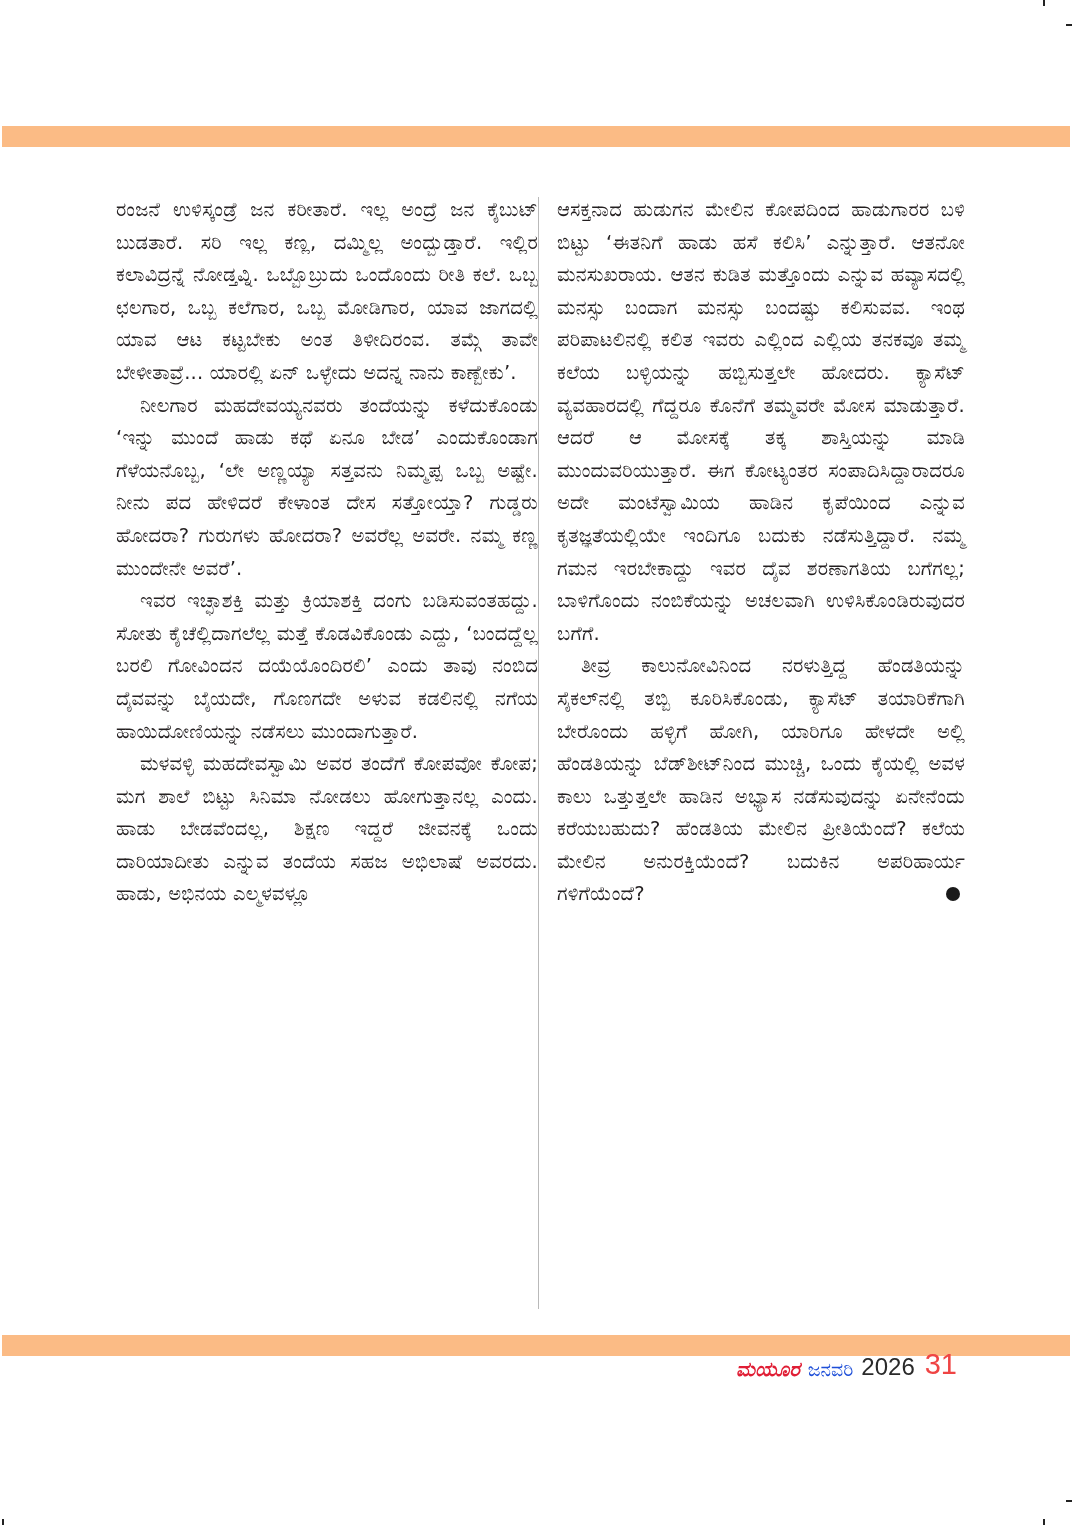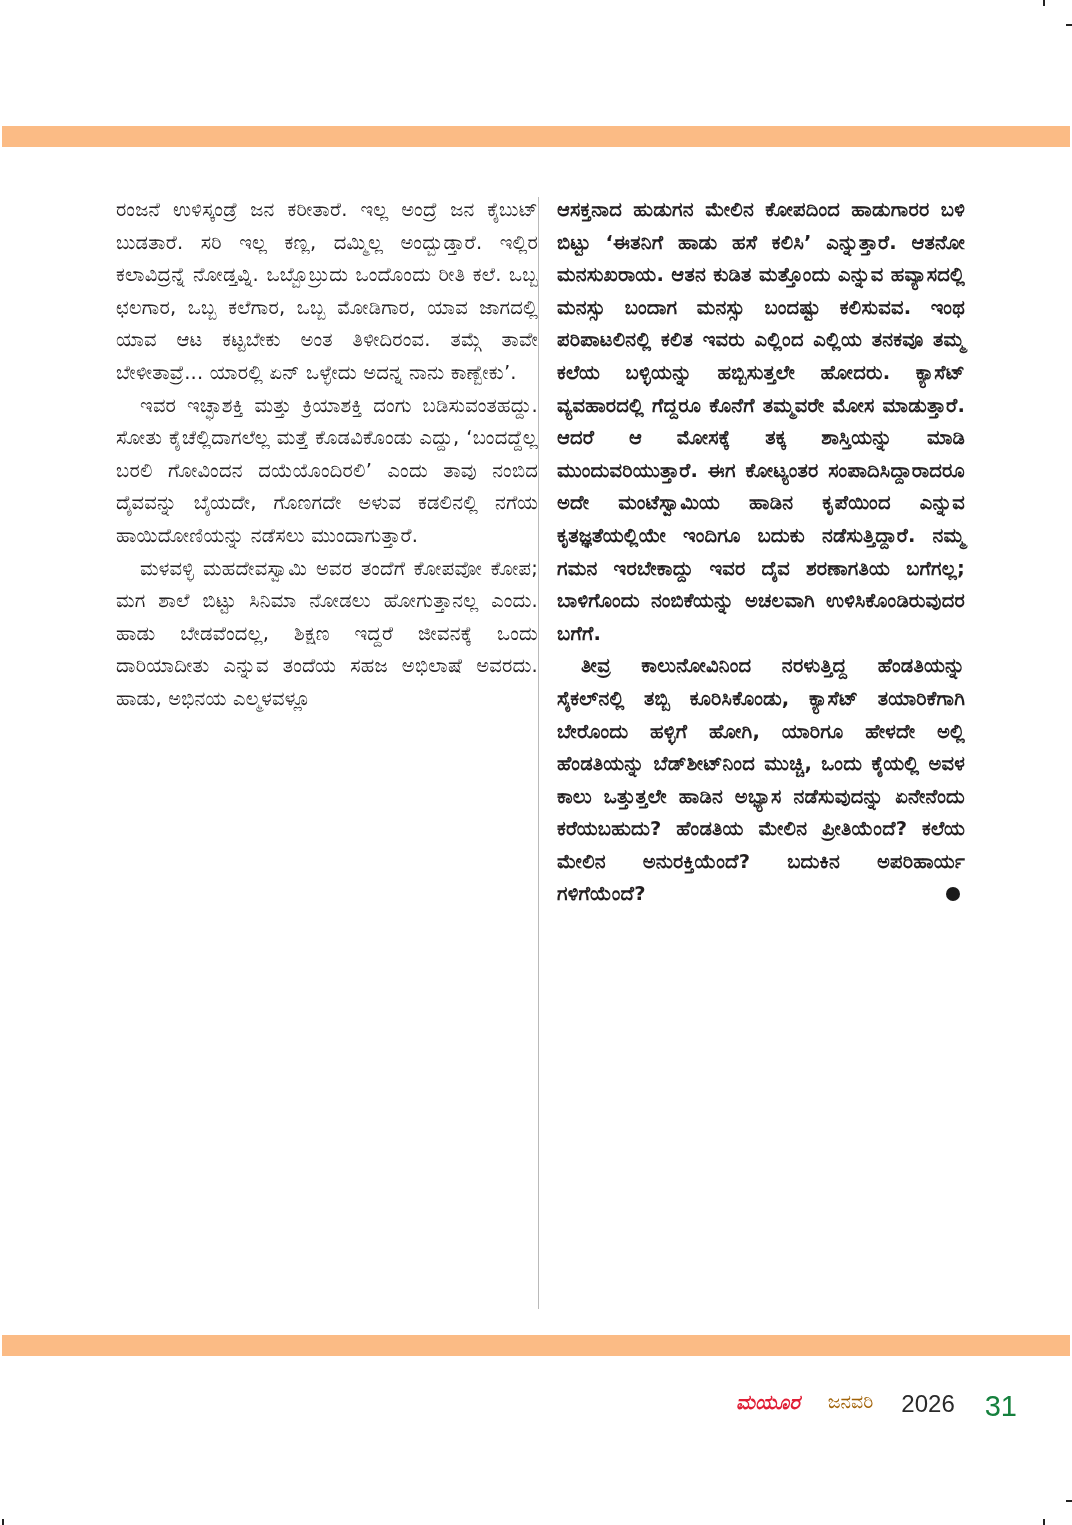--- a/index.html
+++ b/index.html
@@ -38,21 +38,21 @@
     .column {
       position: absolute;
       top: 194px;
       width: 422px;
       font-size: 19.5px;
       line-height: 32.6px;
       text-align: justify;
       letter-spacing: 0.2px;
     }
     .col-left { left: 116px; }
-    .col-right { left: 557px; width: 408px; font-weight: bold; }
+    .col-right { left: 557px; width: 408px; }
 
     .column p {
       margin: 0;
       text-indent: 0;
     }
     .column p.indent {
       text-indent: 24px;
     }
     .divider {
       position: absolute;
@@ -68,63 +68,64 @@
       height: 14px;
       border-radius: 50%;
       background: #1a1a1a;
       float: right;
       margin-top: 9px;
       margin-right: 5px;
     }
 
     .footer {
       position: absolute;
-      top: 1390px;
+      top: 1341px;
       left: 736px;
       height: 40px;
       display: flex;
-      align-items: flex-start;
-      gap: 28px;
+      align-items: flex-end;
+      gap: 8px;
       white-space: nowrap;
     }
     .footer .brand {
       color: #e01e35;
       font-weight: bold;
       font-size: 20px;
       font-style: italic;
     }
     .footer .month {
       font-size: 19px;
-      color: #a16207;
+      color: #1d4ed8;
     }
     .footer .year {
       font-size: 24px;
       color: #2a2a2a;
       font-family: "Liberation Sans", sans-serif;
     }
     .footer .page-num {
       font-size: 29px;
-      color: #15803d;
+      color: #ef4444;
       font-family: "Liberation Sans", sans-serif;
       margin-left: 2px;
     }
   </style>
 </head>
 <body>
 
 <div class="stripe top"></div>
 
 <div class="crop-mark cm-tr-v"></div>
 <div class="crop-mark cm-tr-h"></div>
 <div class="crop-mark cm-bl-v"></div>
 <div class="crop-mark cm-br-h"></div>
 <div class="crop-mark cm-br-v"></div>
 
 <div class="column col-left">
   <p>ರಂಜನೆ ಉಳಿಸ್ಕಂಡ್ರೆ ಜನ ಕರೀತಾರೆ. ಇಲ್ಲ ಅಂದ್ರೆ ಜನ ಕೈಬುಟ್ ಬುಡತಾರೆ. ಸರಿ ಇಲ್ಲ ಕಣ್ಲ, ದಮ್ಮಿಲ್ಲ ಅಂದ್ಬುಡ್ತಾರೆ. ಇಲ್ಲಿರ ಕಲಾವಿದ್ರನ್ನೆ ನೋಡ್ತವ್ನಿ. ಒಬ್ಬೊಬ್ರುದು ಒಂದೊಂದು ರೀತಿ ಕಲೆ. ಒಬ್ಬ ಛಲಗಾರ, ಒಬ್ಬ ಕಲೆಗಾರ, ಒಬ್ಬ ಮೋಡಿಗಾರ, ಯಾವ ಜಾಗದಲ್ಲಿ ಯಾವ ಆಟ ಕಟ್ಟಬೇಕು ಅಂತ ತಿಳೀದಿರಂವ. ತಮ್ಗೆ ತಾವೇ ಬೇಳೀತಾವ್ರೆ... ಯಾರಲ್ಲಿ ಏನ್ ಒಳ್ಳೇದು ಅದನ್ನ ನಾನು ಕಾಣ್ಬೇಕು’.</p>
+  <p class="indent">ನೀಲಗಾರ ಮಹದೇವಯ್ಯನವರು ತಂದೆಯನ್ನು ಕಳೆದುಕೊಂಡು ‘ಇನ್ನು ಮುಂದೆ ಹಾಡು ಕಥೆ ಏನೂ ಬೇಡ’ ಎಂದುಕೊಂಡಾಗ ಗೆಳೆಯನೊಬ್ಬ, ‘ಲೇ ಅಣ್ಣಯ್ಯಾ ಸತ್ತವನು ನಿಮ್ಮಪ್ಪ ಒಬ್ಬ ಅಷ್ಟೇ. ನೀನು ಪದ ಹೇಳಿದರೆ ಕೇಳಾಂತ ದೇಸ ಸತ್ತೋಯ್ತಾ? ಗುಡ್ಡರು ಹೋದರಾ? ಗುರುಗಳು ಹೋದರಾ? ಅವರೆಲ್ಲ ಅವರೇ. ನಮ್ಮ ಕಣ್ಣ ಮುಂದೇನೇ ಅವರೆ’.</p>
   <p class="indent">ಇವರ ಇಚ್ಛಾಶಕ್ತಿ ಮತ್ತು ಕ್ರಿಯಾಶಕ್ತಿ ದಂಗು ಬಡಿಸುವಂತಹದ್ದು. ಸೋತು ಕೈಚೆಲ್ಲಿದಾಗಲೆಲ್ಲ ಮತ್ತೆ ಕೊಡವಿಕೊಂಡು ಎದ್ದು, ‘ಬಂದದ್ದೆಲ್ಲ ಬರಲಿ ಗೋವಿಂದನ ದಯೆಯೊಂದಿರಲಿ’ ಎಂದು ತಾವು ನಂಬಿದ ದೈವವನ್ನು ಬೈಯದೇ, ಗೊಣಗದೇ ಅಳುವ ಕಡಲಿನಲ್ಲಿ ನಗೆಯ ಹಾಯಿದೋಣಿಯನ್ನು ನಡೆಸಲು ಮುಂದಾಗುತ್ತಾರೆ.</p>
   <p class="indent">ಮಳವಳ್ಳಿ ಮಹದೇವಸ್ವಾಮಿ ಅವರ ತಂದೆಗೆ ಕೋಪವೋ ಕೋಪ; ಮಗ ಶಾಲೆ ಬಿಟ್ಟು ಸಿನಿಮಾ ನೋಡಲು ಹೋಗುತ್ತಾನಲ್ಲ ಎಂದು. ಹಾಡು ಬೇಡವೆಂದಲ್ಲ, ಶಿಕ್ಷಣ ಇದ್ದರೆ ಜೀವನಕ್ಕೆ ಒಂದು ದಾರಿಯಾದೀತು ಎನ್ನುವ ತಂದೆಯ ಸಹಜ ಅಭಿಲಾಷೆ ಅವರದು. ಹಾಡು, ಅಭಿನಯ ಎಲ್ಮಳವಳ್ಲೂ</p>
 </div>
 
 <div class="divider"></div>
 
 <div class="column col-right">
   <p>ಆಸಕ್ತನಾದ ಹುಡುಗನ ಮೇಲಿನ ಕೋಪದಿಂದ ಹಾಡುಗಾರರ ಬಳಿ ಬಿಟ್ಟು ‘ಈತನಿಗೆ ಹಾಡು ಹಸೆ ಕಲಿಸಿ’ ಎನ್ನುತ್ತಾರೆ. ಆತನೋ ಮನಸುಖರಾಯ. ಆತನ ಕುಡಿತ ಮತ್ತೊಂದು ಎನ್ನುವ ಹವ್ಯಾಸದಲ್ಲಿ ಮನಸ್ಸು ಬಂದಾಗ ಮನಸ್ಸು ಬಂದಷ್ಟು ಕಲಿಸುವವ. ಇಂಥ ಪರಿಪಾಟಲಿನಲ್ಲಿ ಕಲಿತ ಇವರು ಎಲ್ಲಿಂದ ಎಲ್ಲಿಯ ತನಕವೂ ತಮ್ಮ ಕಲೆಯ ಬಳ್ಳಿಯನ್ನು ಹಬ್ಬಿಸುತ್ತಲೇ ಹೋದರು. ಕ್ಯಾಸೆಟ್ ವ್ಯವಹಾರದಲ್ಲಿ ಗೆದ್ದರೂ ಕೊನೆಗೆ ತಮ್ಮವರೇ ಮೋಸ ಮಾಡುತ್ತಾರೆ. ಆದರೆ ಆ ಮೋಸಕ್ಕೆ ತಕ್ಕ ಶಾಸ್ತಿಯನ್ನು ಮಾಡಿ ಮುಂದುವರಿಯುತ್ತಾರೆ. ಈಗ ಕೋಟ್ಯಂತರ ಸಂಪಾದಿಸಿದ್ದಾರಾದರೂ ಅದೇ ಮಂಟೆಸ್ವಾಮಿಯ ಹಾಡಿನ ಕೃಪೆಯಿಂದ ಎನ್ನುವ ಕೃತಜ್ಞತೆಯಲ್ಲಿಯೇ ಇಂದಿಗೂ ಬದುಕು ನಡೆಸುತ್ತಿದ್ದಾರೆ. ನಮ್ಮ ಗಮನ ಇರಬೇಕಾದ್ದು ಇವರ ದೈವ ಶರಣಾಗತಿಯ ಬಗೆಗಲ್ಲ; ಬಾಳಿಗೊಂದು ನಂಬಿಕೆಯನ್ನು ಅಚಲವಾಗಿ ಉಳಿಸಿಕೊಂಡಿರುವುದರ ಬಗೆಗೆ.</p>
   <p class="indent">
     <span>ತೀವ್ರ ಕಾಲುನೋವಿನಿಂದ ನರಳುತ್ತಿದ್ದ ಹೆಂಡತಿಯನ್ನು ಸೈಕಲ್‌ನಲ್ಲಿ ತಬ್ಬಿ ಕೂರಿಸಿಕೊಂಡು, ಕ್ಯಾಸೆಟ್ ತಯಾರಿಕೆಗಾಗಿ ಬೇರೊಂದು ಹಳ್ಳಿಗೆ ಹೋಗಿ, ಯಾರಿಗೂ ಹೇಳದೇ ಅಲ್ಲಿ ಹೆಂಡತಿಯನ್ನು ಬೆಡ್‌ಶೀಟ್‌ನಿಂದ ಮುಚ್ಚಿ, ಒಂದು ಕೈಯಲ್ಲಿ ಅವಳ ಕಾಲು ಒತ್ತುತ್ತಲೇ ಹಾಡಿನ ಅಭ್ಯಾಸ ನಡೆಸುವುದನ್ನು ಏನೇನೆಂದು ಕರೆಯಬಹುದು? ಹೆಂಡತಿಯ ಮೇಲಿನ ಪ್ರೀತಿಯೆಂದೆ? ಕಲೆಯ ಮೇಲಿನ ಅನುರಕ್ತಿಯೆಂದೆ? ಬದುಕಿನ ಅಪರಿಹಾರ್ಯ ಗಳಿಗೆಯೆಂದೆ?</span>

